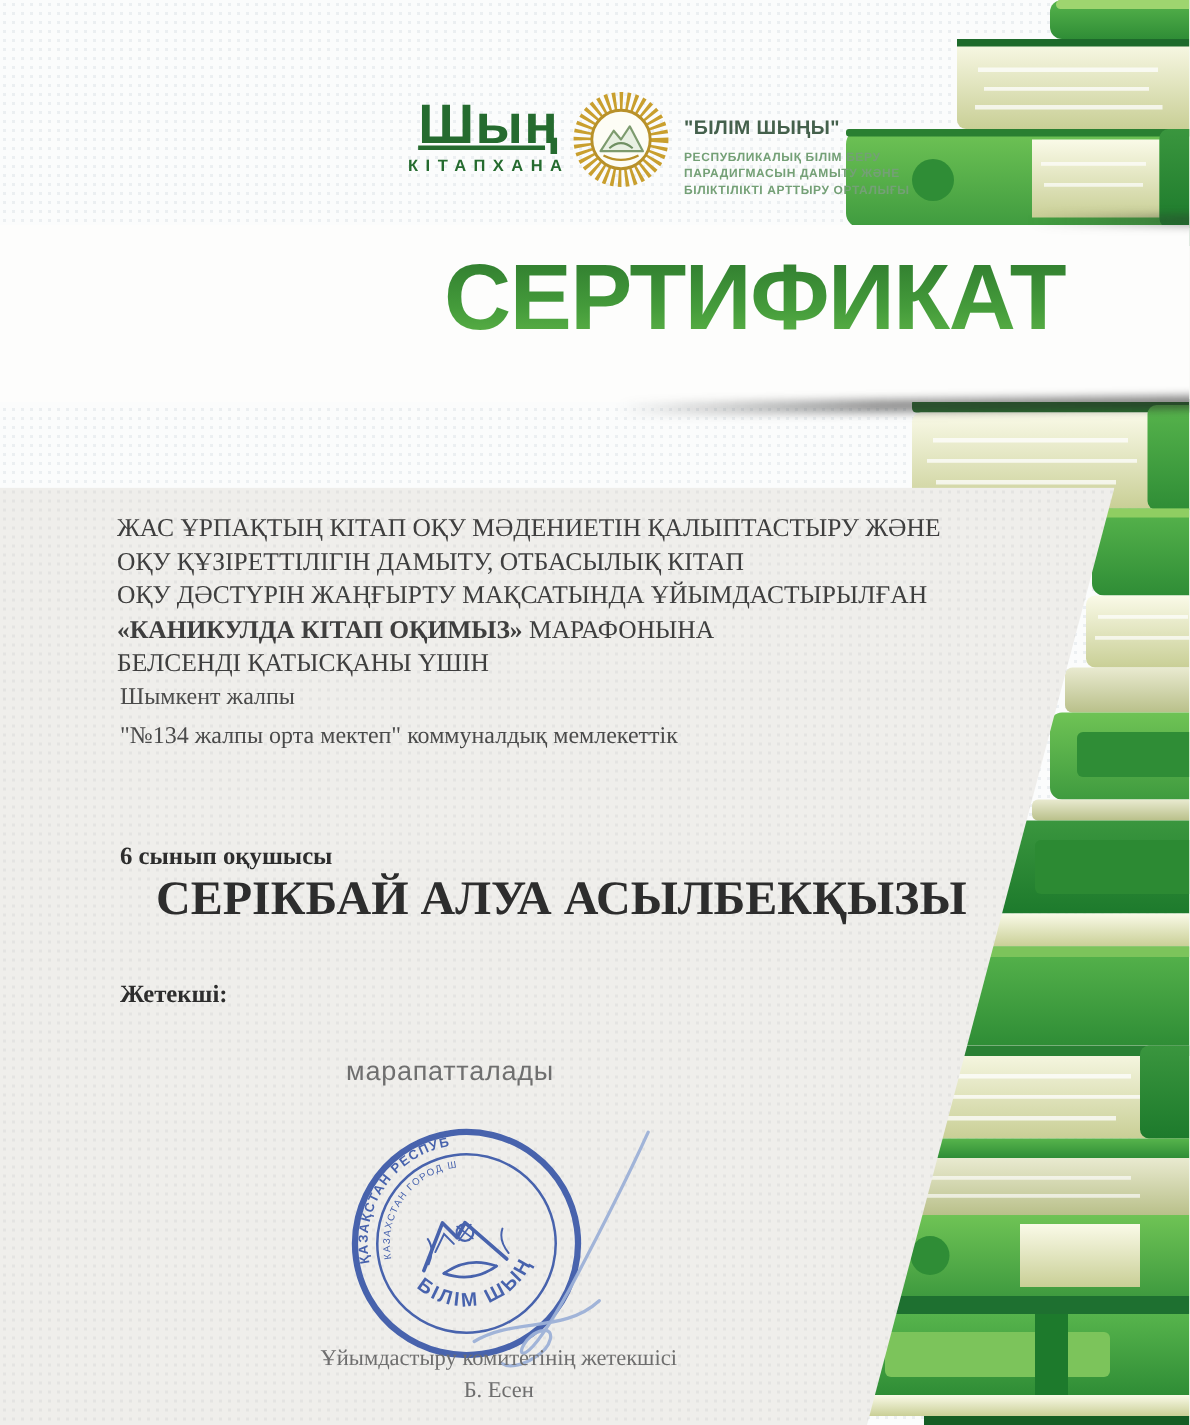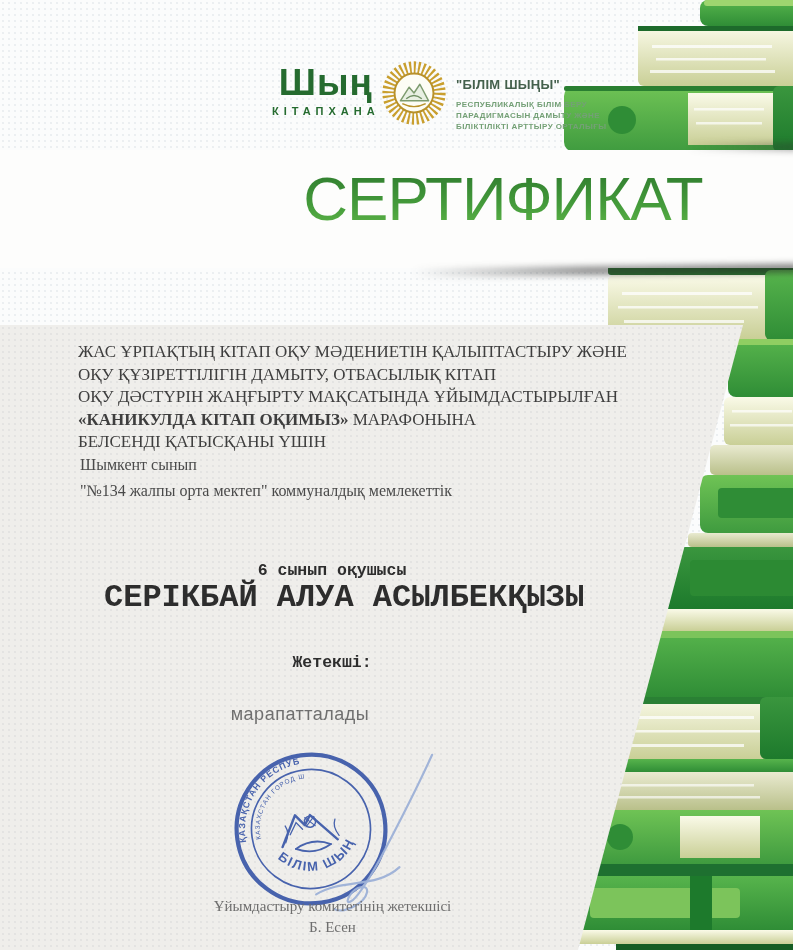--- a/index.html
+++ b/index.html
@@ -25,55 +25,55 @@
     filter:blur(3px);transform:skewY(-0.7deg);
   }
   .title-band::before{
     content:"";position:absolute;right:-4px;top:-7px;width:110px;height:8px;
     background:linear-gradient(to right, rgba(0,0,0,0), rgba(50,50,50,.4));
     filter:blur(3px);
   }
   .cert-title{
     position:absolute;left:278px;top:13px;width:450px;
     text-align:center;
-    font-size:62px;font-weight:normal;letter-spacing:-1px;
+    font-size:62px;font-weight:bold;letter-spacing:-1px;
     background:linear-gradient(180deg,#2e7a2e 8%,#459c3b 60%,#63b94b 100%);
     -webkit-background-clip:text;background-clip:text;
     -webkit-text-fill-color:transparent;color:transparent;
     white-space:nowrap;
   }
   
   .panel{
     position:absolute;left:0;top:325px;width:793px;height:625px;z-index:2;
     background-color:#efeeeb;
     background-image:radial-gradient(rgba(160,165,170,0.14) 1px, rgba(0,0,0,0) 1.3px);
     background-size:6px 6px;
     clip-path:polygon(0 0, 743px 0, 578px 100%, 0 100%);
   }
   .content{position:absolute;inset:0;z-index:4;}
   
   .lib-logo{position:absolute;left:272px;top:64px;text-align:center;color:#256b2f;}
-  .lib-word{font-size:37px;font-weight:bold;line-height:38px;letter-spacing:1px;}
+  .lib-word{font-size:37px;font-weight:bold;line-height:38px;letter-spacing:1px;text-decoration:underline;}
   .lib-sub{font-size:11px;font-weight:bold;letter-spacing:5px;margin-top:3px;}
   .emblem{position:absolute;left:377px;top:56px;}
   .org{position:absolute;left:456px;top:77px;width:170px;}
   .org-name{font-size:13px;font-weight:bold;color:#44604c;letter-spacing:.3px;}
   .org-desc{margin-top:7px;font-size:8px;line-height:11px;color:#74a076;font-weight:bold;letter-spacing:.4px;}
   
   .body-text{
     position:absolute;left:78px;top:341px;
     font-family:"Liberation Serif", serif;
     font-size:17px;line-height:22.5px;color:#3e3e3e;white-space:nowrap;
   }
   .school{
     position:absolute;left:80px;top:452px;
     font-family:"Liberation Serif", serif;
     font-size:16px;line-height:26px;color:#4a4a4a;white-space:nowrap;
   }
-  .names{position:absolute;left:80px;top:561px;font-family:Liberation Mono, monospace;color:#2d2d2d;white-space:nowrap;text-align:center;}
+  .names{position:absolute;left:80px;top:561px;font-family:Liberation Serif, serif;color:#2d2d2d;white-space:nowrap;}
   .small-label{font-size:16.5px;font-weight:bold;line-height:20px;}
   .big-name{font-size:32px;font-weight:bold;line-height:30px;margin-top:2px;margin-left:24px;}
   .sup-label{margin-top:40px;}
   .award{
     position:absolute;left:40px;top:704px;width:520px;text-align:center;
     font-size:18px;color:#6f6f6f;letter-spacing:.5px;
   }
   
   .stamp{position:absolute;left:232px;top:750px;transform:rotate(-8deg);opacity:.88;}
   .signature{position:absolute;left:298px;top:742px;opacity:.95;}
@@ -214,21 +214,21 @@
 
     <div class="body-text">
       <div>ЖАС ҰРПАҚТЫҢ КІТАП ОҚУ МӘДЕНИЕТІН ҚАЛЫПТАСТЫРУ ЖӘНЕ</div>
       <div>ОҚУ ҚҰЗІРЕТТІЛІГІН ДАМЫТУ, ОТБАСЫЛЫҚ КІТАП</div>
       <div>ОҚУ ДӘСТҮРІН ЖАҢҒЫРТУ МАҚСАТЫНДА ҰЙЫМДАСТЫРЫЛҒАН</div>
       <div><b>«КАНИКУЛДА КІТАП ОҚИМЫЗ»</b><span> МАРАФОНЫНА</span></div>
       <div>БЕЛСЕНДІ ҚАТЫСҚАНЫ ҮШІН</div>
     </div>
 
     <div class="school">
-      <div>Шымкент сынып</div>
+      <div>Шымкент жалпы</div>
       <div>"№134 жалпы орта мектеп" коммуналдық мемлекеттік</div>
     </div>
 
     <div class="names">
       <div class="small-label">6 сынып оқушысы</div>
       <div class="big-name">СЕРІКБАЙ АЛУА АСЫЛБЕКҚЫЗЫ</div>
       <div class="small-label sup-label">Жетекші:</div>
     </div>
 
     <div class="award">марапатталады</div>

